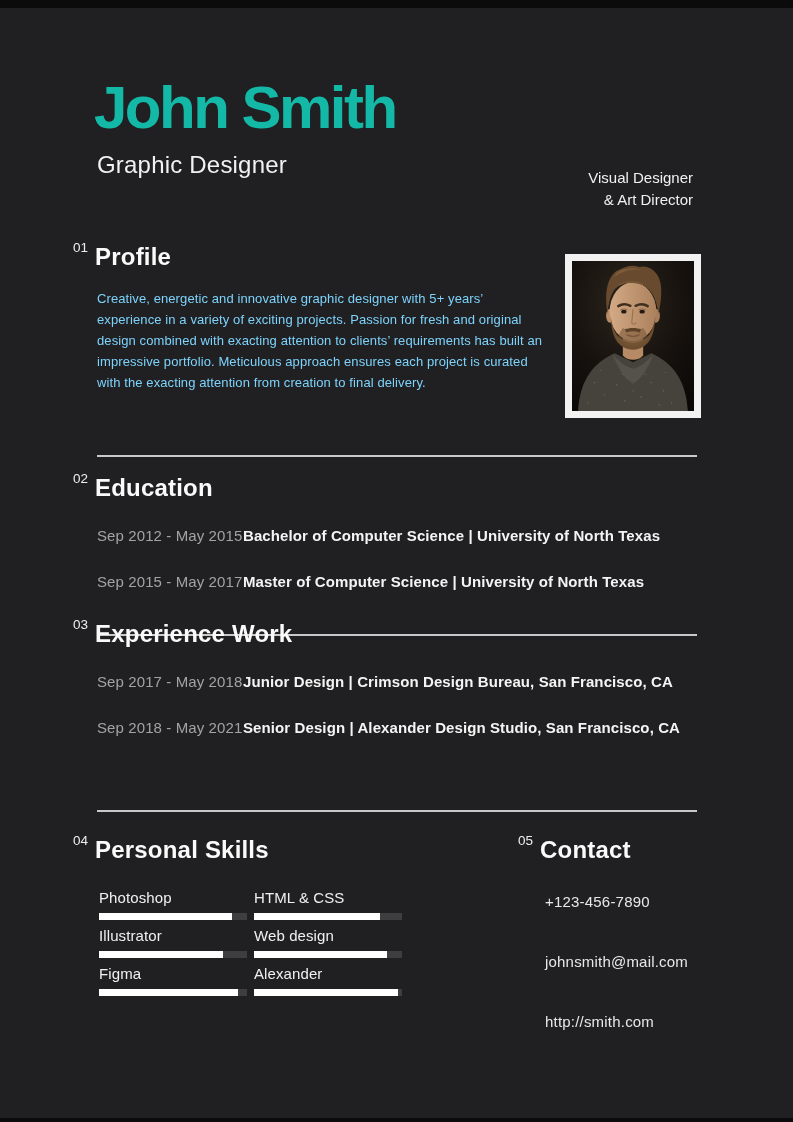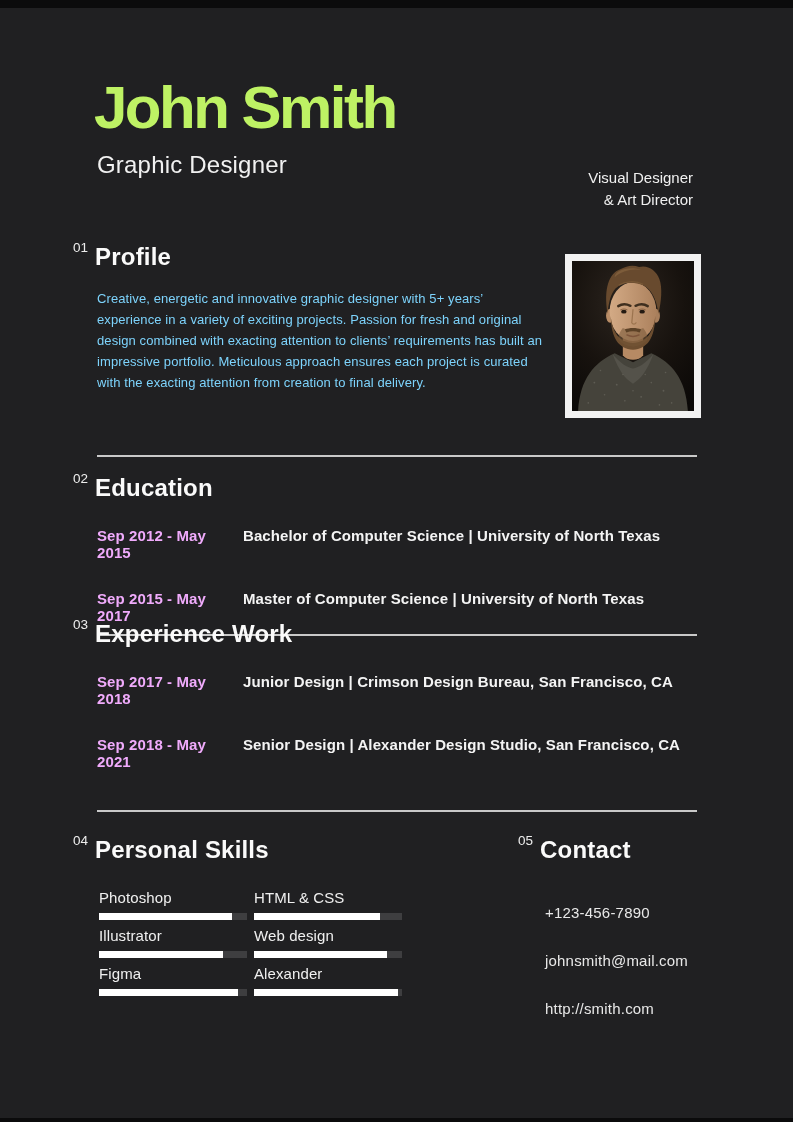--- a/index.html
+++ b/index.html
@@ -16,21 +16,21 @@
     color: #fff;
   }
   .edge-strip { position: absolute; left: 0; width: 100%; background: #0b0b0c; }
   .edge-strip.top { top: 0; height: 8px; }
   .edge-strip.bottom { bottom: 0; height: 4px; }
 
   
   .resume-name {
     position: absolute; left: 94px; top: 76px;
     font-size: 60px; font-weight: 700; letter-spacing: -2.5px;
-    line-height: 1.05; color: #bef264;
+    line-height: 1.05; color: #14b8a6;
   }
   .resume-role {
     position: absolute; left: 97px; top: 151px;
     font-size: 24px; font-weight: 400; letter-spacing: 0.2px; color: #f1f1f1;
   }
   .tagline {
     position: absolute; right: 100px; top: 167px;
     text-align: right; font-size: 15px; line-height: 21.5px; color: #f0f0f0;
   }
 
@@ -68,40 +68,40 @@
   }
   .divider.d1 { top: 455px; }
   .divider.d2 { top: 634px; }
   .divider.d3 { top: 810px; }
 
   
   .sec-education { top: 474px; width: 680px; }
   .sec-experience { top: 620px; width: 680px; }
   .rows { margin: 25px 0 0 24px; }
   .row { display: flex; align-items: baseline; margin-bottom: 29px; font-size: 15px; }
-  .row .dates { flex: 0 0 146px; color: #f0abfc; font-weight: 700; letter-spacing: 0.1px; }
+  .row .dates { flex: 0 0 146px; color: #a3a3a3; font-weight: 400; letter-spacing: 0.1px; }
   .row .desc  { font-weight: 700; color: #f4f4f4; letter-spacing: 0.1px; }
 
   
   .sec-skills { top: 836px; width: 400px; }
   .skills-grid {
     margin: 25px 0 0 26px;
     display: grid;
     grid-template-columns: 148px 148px;
     column-gap: 60px;
     row-gap: 19px;
     gap: 7px;
   }
   .skill-label { font-size: 15px; color: #f0f0f0; margin-bottom: 7px; letter-spacing: 0.1px; }
   .skill-track { height: 7px; width: 148px; background: #3e3e40; }
   .skill-fill  { height: 100%; background: #ffffff; }
 
   
   .sec-contact { left: 518px; top: 836px; width: 230px; }
-  .contact-list { margin: 40px 0 0 27px; display: flex; flex-direction: column; gap: 31px; }
+  .contact-list { margin: 29px 0 0 27px; display: flex; flex-direction: column; gap: 43px; }
   .contact-item { font-size: 15px; color: #e8e8e8; letter-spacing: 0.2px; }
 </style>
 </head>
 <body>
 
 <div class="page">
   <div class="edge-strip top"></div>
 
   <h1 class="resume-name">John Smith</h1>
   <div class="resume-role">Graphic Designer</div>

